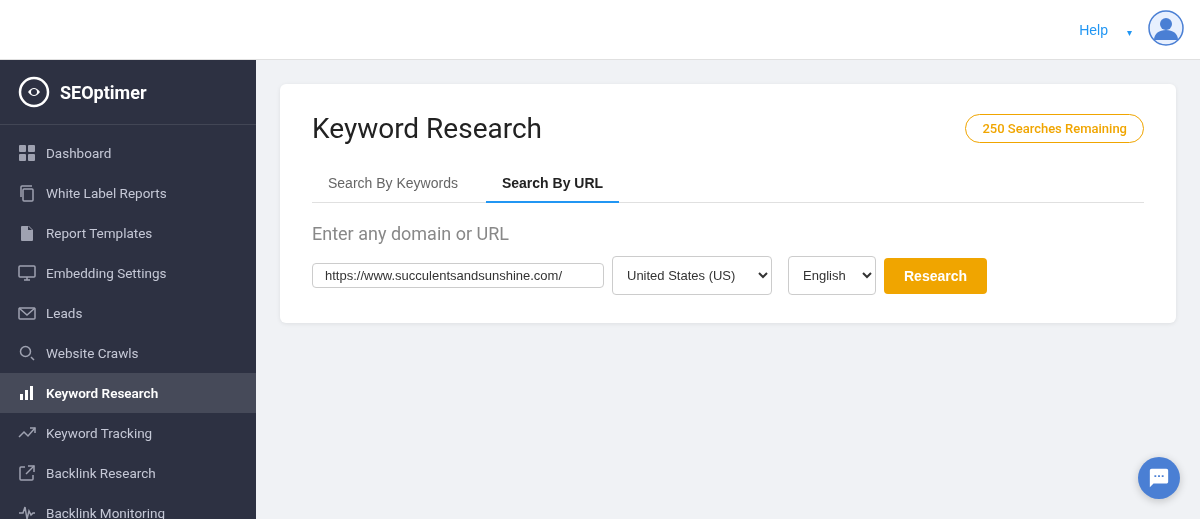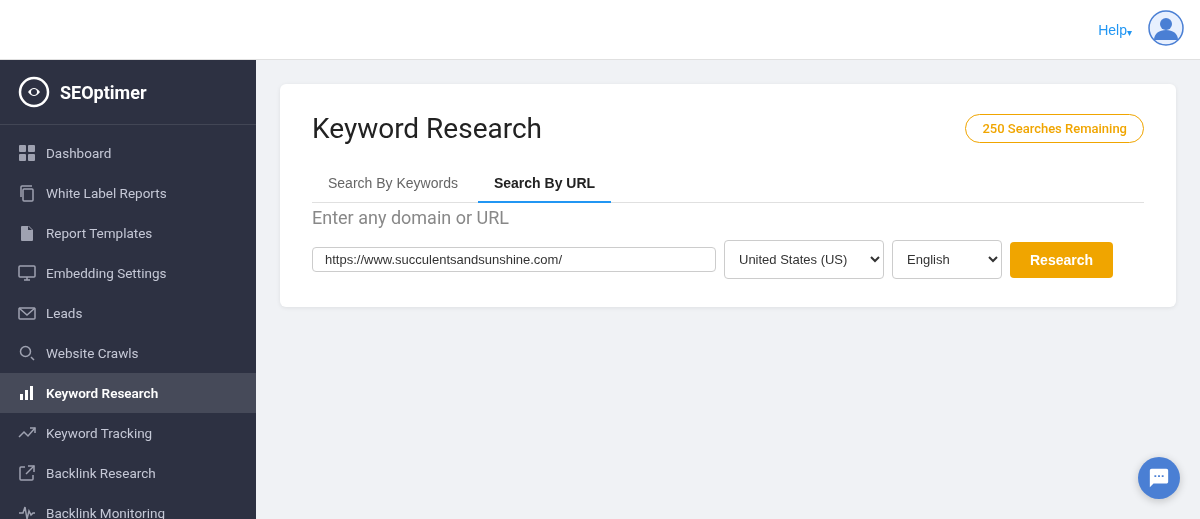--- a/index.html
+++ b/index.html
@@ -14,21 +14,21 @@
     .hamburger-btn { background: none; border: none; cursor: pointer; font-size: 18px; color: #555; padding: 6px; }
     .url-input {
       border: 1px solid #d0d0d0; border-radius: 4px; padding: 8px 12px;
       width: 280px; font-size: 13px; color: #aaa; outline: none;
     }
     .quick-audit-btn {
       background: none; border: 1px solid #ccc; border-radius: 4px;
       padding: 8px 16px; font-size: 13px; cursor: pointer; color: #333;
     }
     .topbar-right { margin-left: auto; display: flex; align-items: center; gap: 16px; }
-    .help-btn { background: none; border: none; cursor: pointer; font-size: 14px; color: #2196f3; font-weight: 500; display: flex; align-items: flex-end; gap: 0; }
+    .help-btn { background: none; border: none; cursor: pointer; font-size: 14px; color: #2196f3; font-weight: 500; display: flex; align-items: flex-end; gap: 19px; }
     .help-chevron { font-size: 10px; }
     .user-icon-btn { background: none; border: none; cursor: pointer; }
     .user-avatar { width: 36px; height: 36px; }
 
     
     .layout { display: flex; flex: 1; overflow: hidden; }
 
     
     .sidebar {
       width: 256px; background: #2d3142; color: #fff; flex-shrink: 0;
@@ -57,41 +57,41 @@
       box-shadow: 0 1px 4px rgba(0,0,0,0.08);
     }
     .page-header { display: flex; align-items: center; justify-content: space-between; margin-bottom: 20px; }
     .page-title { font-size: 28px; font-weight: 400; color: #222; }
     .searches-badge {
       border: 1.5px solid #f0a500; border-radius: 20px; padding: 6px 16px;
       font-size: 13px; color: #f0a500; font-weight: 500;
     }
 
     
-    .tabs { display: flex; gap: 4px; border-bottom: 1px solid #e0e0e0; margin-bottom: 4px; }
+    .tabs { display: flex; gap: 12px; border-bottom: 1px solid #e0e0e0; margin-bottom: 20px; }
     .tab-btn {
       background: none; border: none; padding: 10px 16px; font-size: 14px;
       cursor: pointer; color: #666; border-bottom: 2px solid transparent;
       margin-bottom: -1px;
     }
     .tab-btn.active { color: #222; font-weight: 600; border-bottom: 2px solid #2196f3; }
 
     
     .search-label { font-size: 18px; color: #888; margin-bottom: 12px; }
     .search-row { display: flex; align-items: center; gap: 8px; }
     .domain-input {
       border: 1px solid #ccc; border-radius: 4px; padding: 4px 12px;
-      font-size: 13px; width: 404px; outline: none; color: #333;
+      font-size: 13px; width: 292px; outline: none; color: #333;
     }
     .country-select, .language-select {
       border: 1px solid #ccc; border-radius: 4px; padding: 10px 10px;
       font-size: 13px; background: #fff; cursor: pointer; outline: none; color: #333;
     }
     .country-select { width: 160px; }
-    .language-select { width: 110px; }
+    .language-select { width: 88px; margin-left: 8px; }
     .research-btn {
       background: #f0a500; color: #fff; border: none; border-radius: 4px;
       padding: 10px 20px; font-size: 14px; font-weight: 600; cursor: pointer;
     }
 
     
     .chat-bubble {
       position: fixed; bottom: 20px; right: 20px; width: 42px; height: 42px;
       background: #4a7fd4; border-radius: 50%; display: flex; align-items: center;
       justify-content: center; cursor: pointer; box-shadow: 0 2px 8px rgba(0,0,0,0.2);

